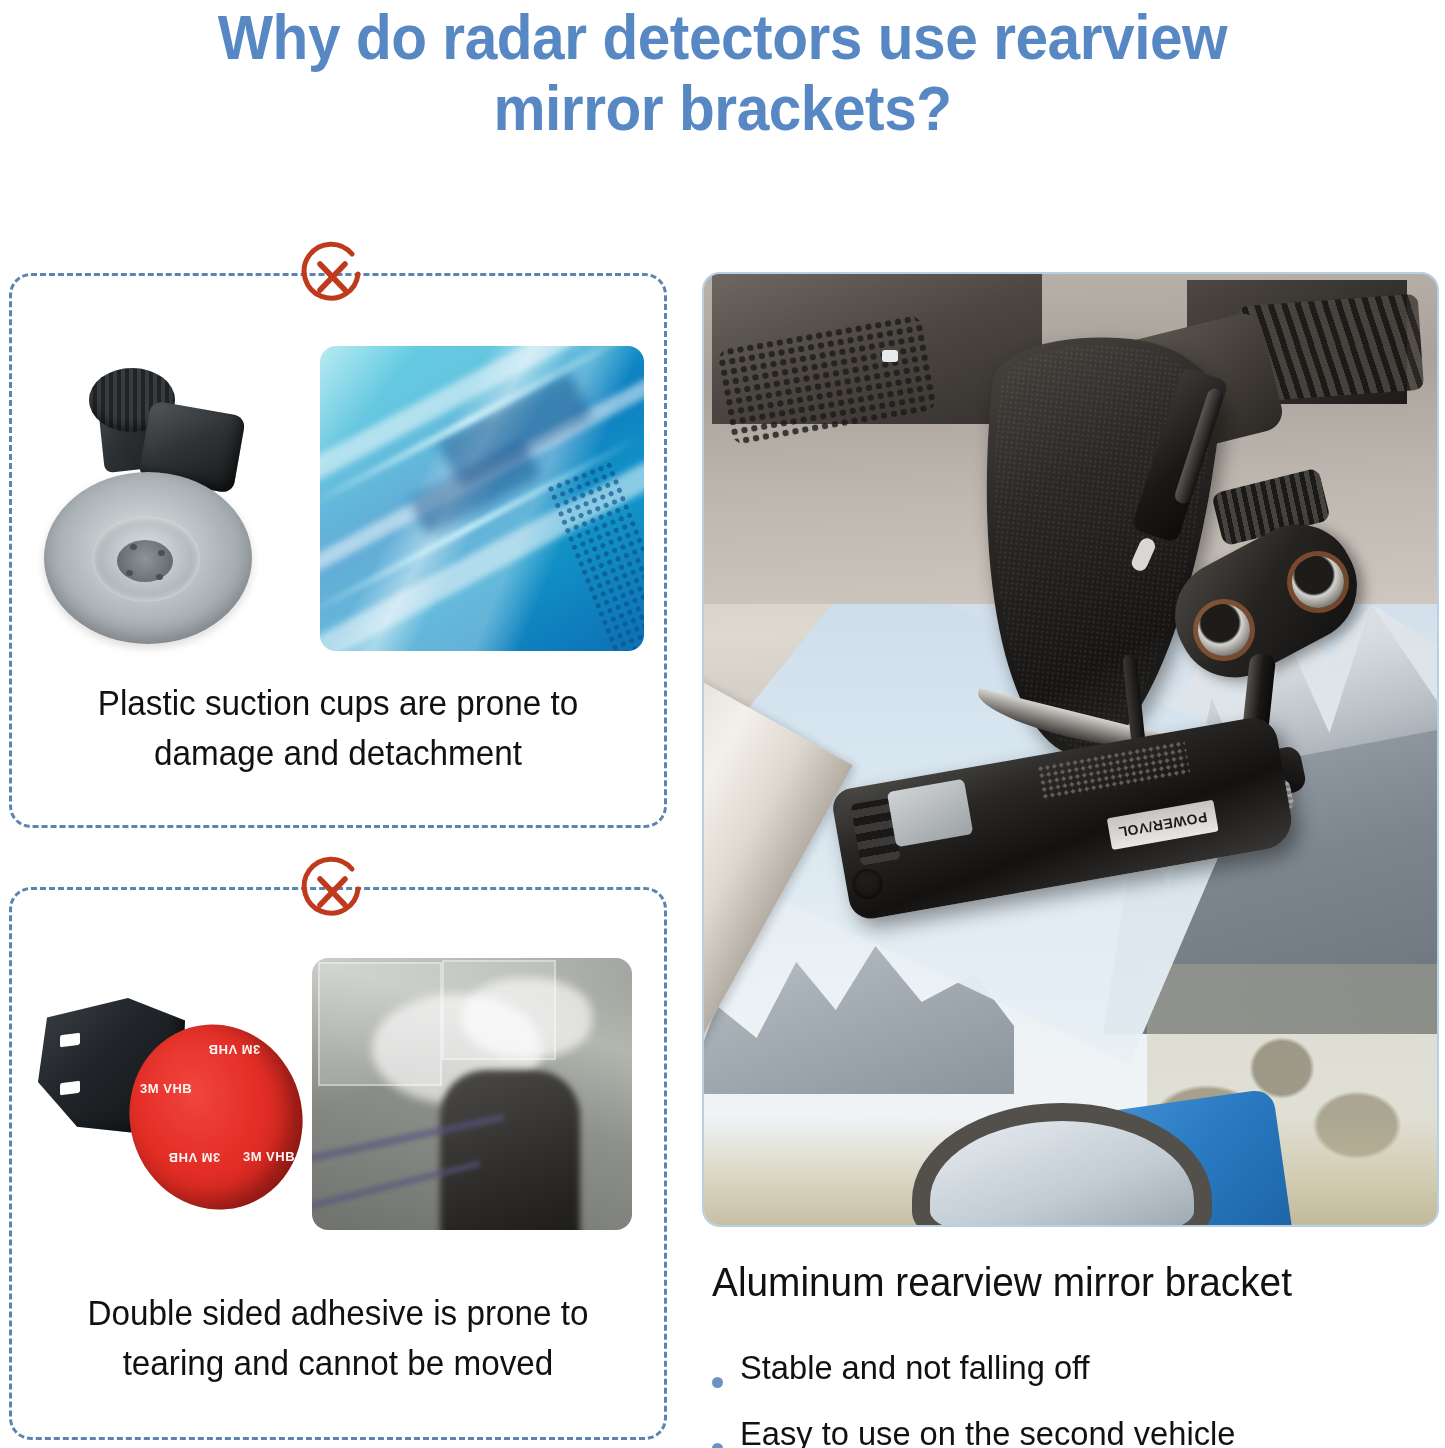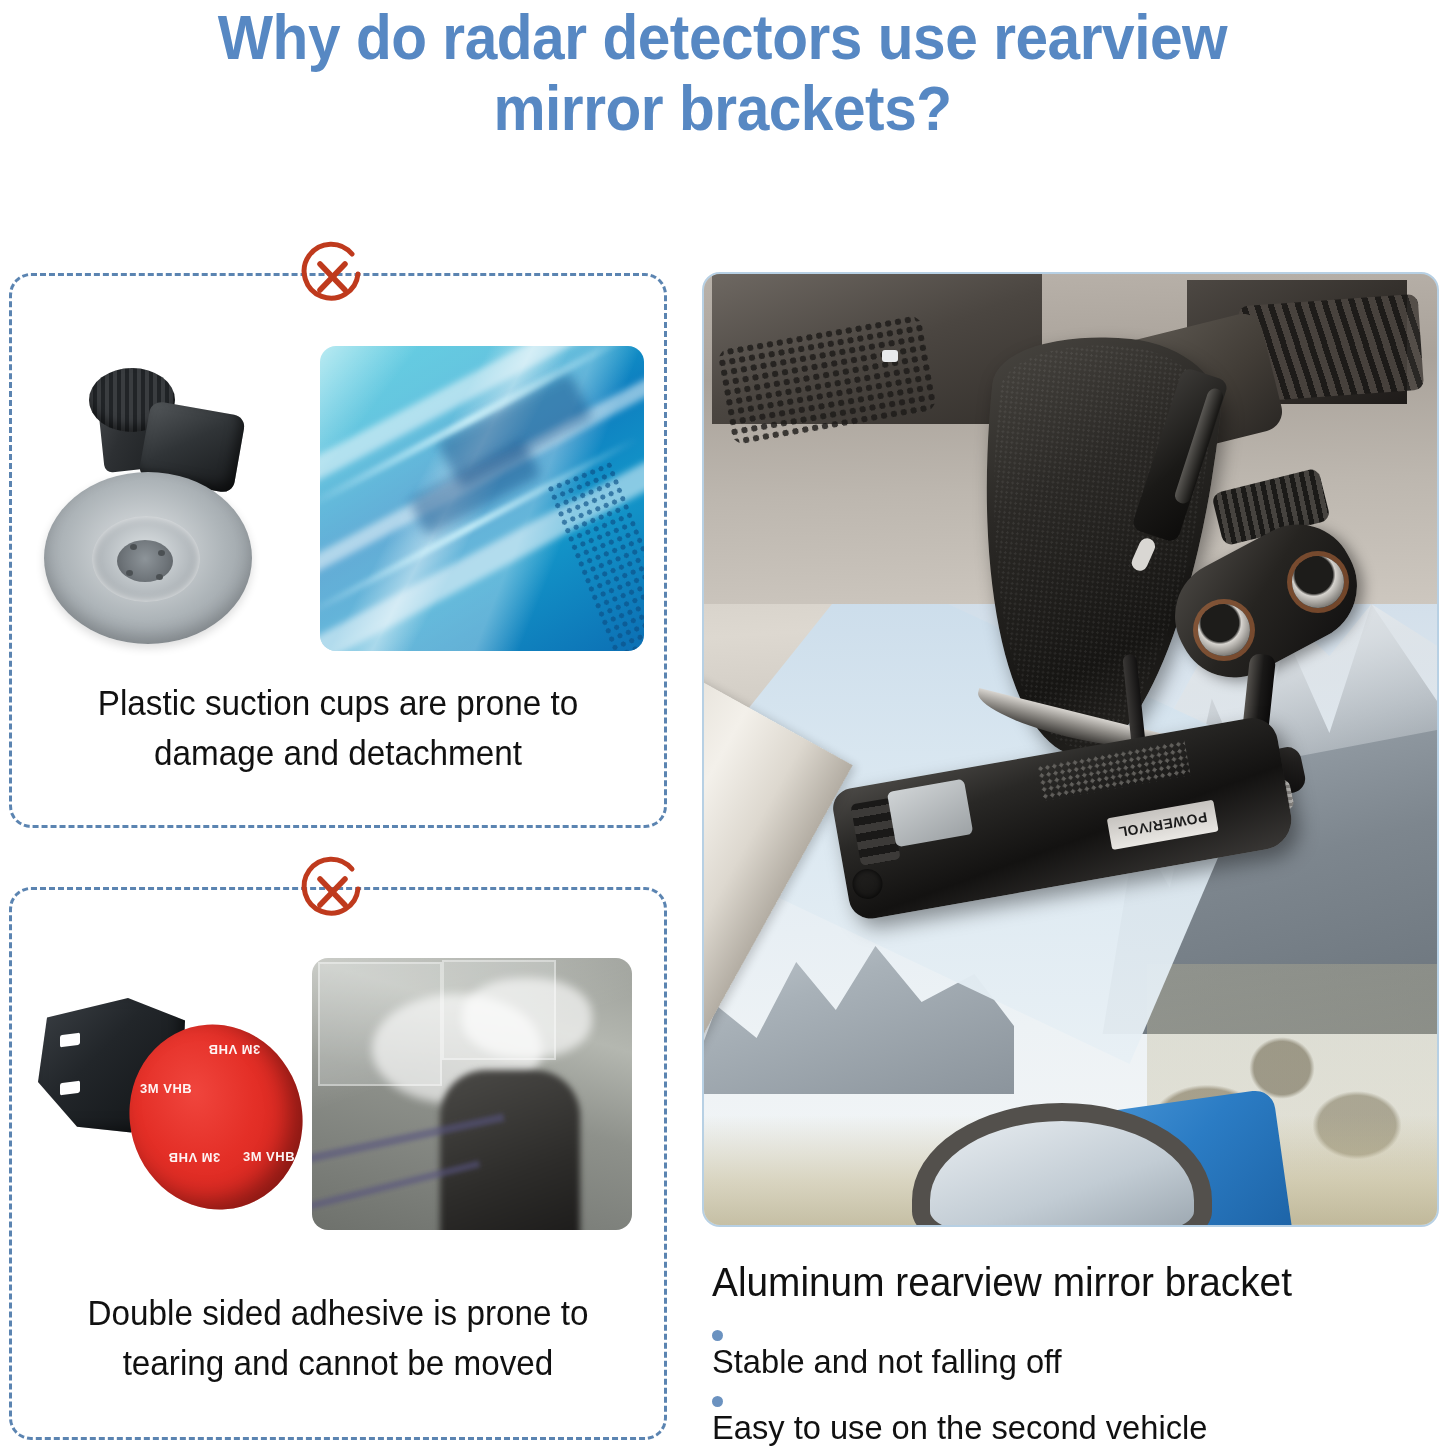--- a/index.html
+++ b/index.html
@@ -594,24 +594,23 @@
     white-space: nowrap;
   }
   .bullets {
     position: absolute;
     left: 712px;
     top: 1330px;
     width: 730px;
   }
   .bullet-row {
     display: flex;
-    align-items: flex-start;
+    align-items: flex-end;
     height: 58px;
     margin-bottom: 8px;
-    flex-direction: column;
   }
   .bullet-dot {
     width: 11px;
     height: 11px;
     border-radius: 50%;
     background: #6b92c0;
     margin-right: 17px;
     flex: 0 0 auto;
   }
   .bullet-text {

